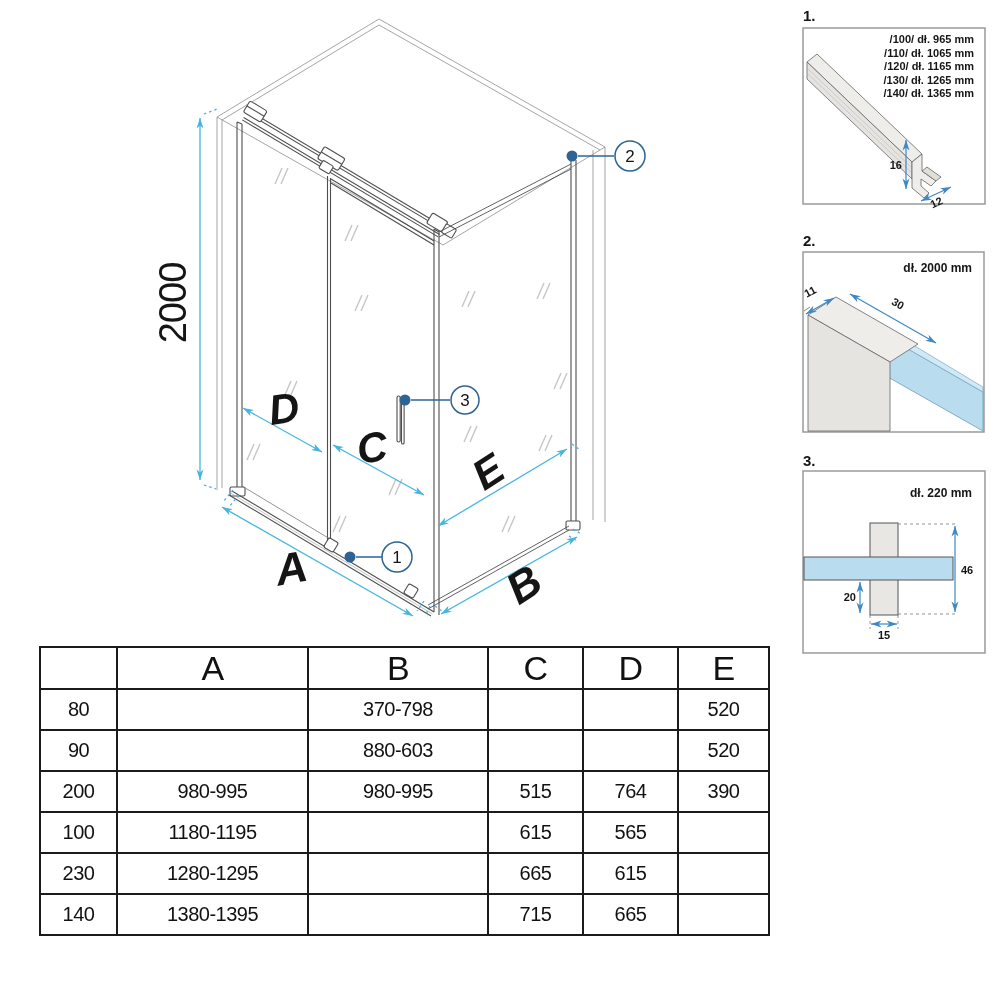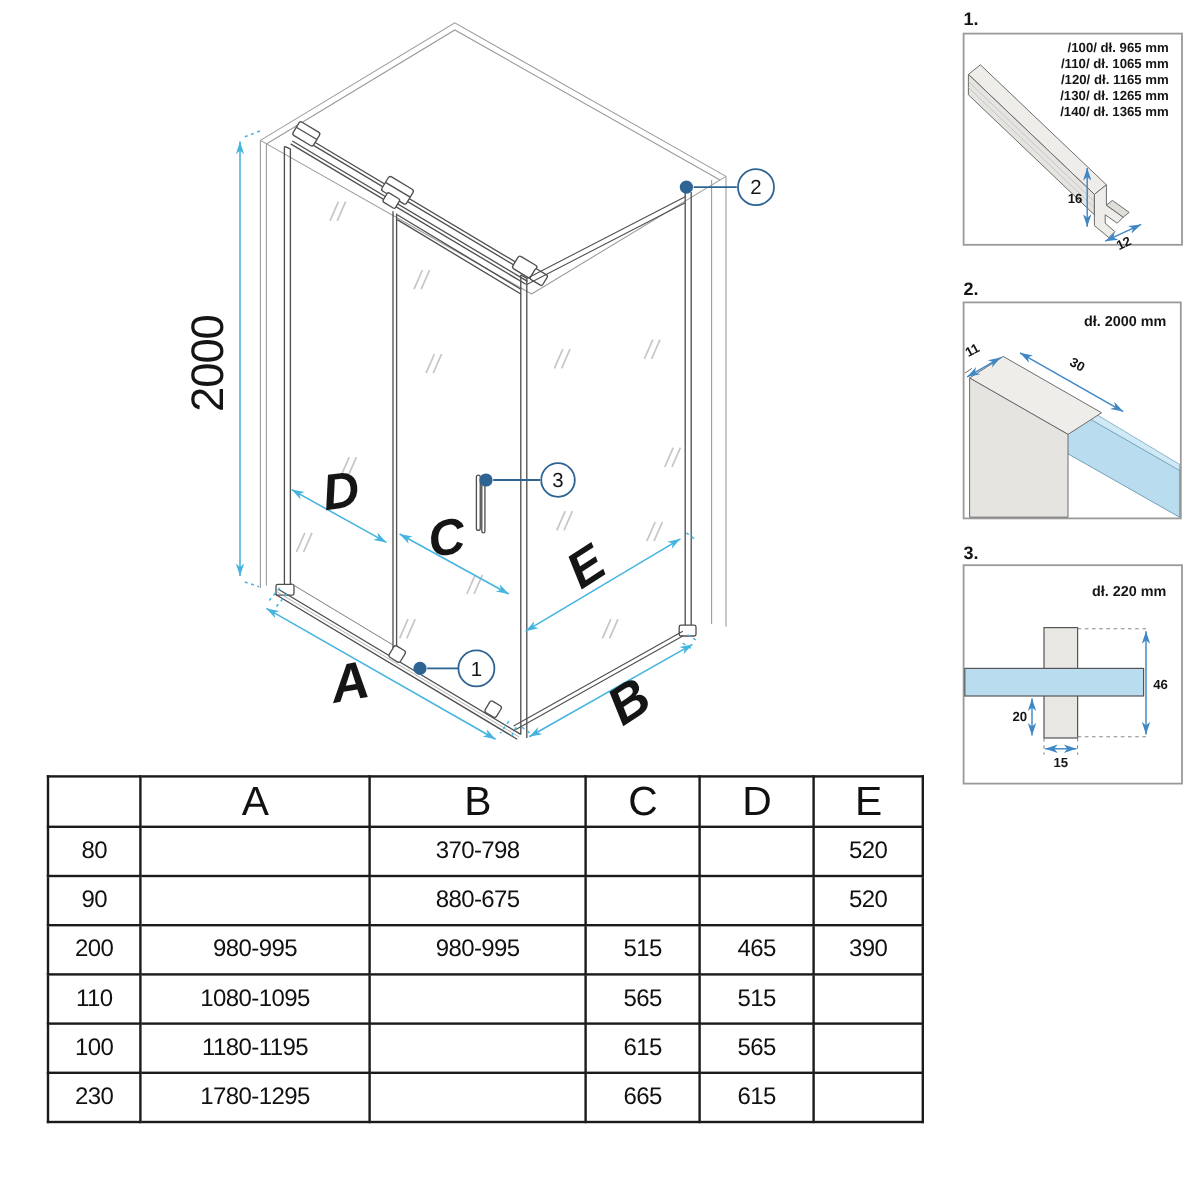--- a/index.html
+++ b/index.html
@@ -248,53 +248,53 @@
     <td>80</td>
     <td></td>
     <td>370-798</td>
     <td></td>
     <td></td>
     <td>520</td>
   </tr>
   <tr class="drow">
     <td>90</td>
     <td></td>
-    <td>880-675</td>
+    <td>880-603</td>
     <td></td>
     <td></td>
     <td>520</td>
   </tr>
   <tr class="drow">
     <td>200</td>
     <td>980-995</td>
     <td>980-995</td>
     <td>515</td>
-    <td>465</td>
+    <td>764</td>
     <td>390</td>
-  </tr>
-  <tr class="drow">
-    <td>110</td>
-    <td>1080-1095</td>
-    <td></td>
-    <td>565</td>
-    <td>515</td>
-    <td></td>
   </tr>
   <tr class="drow">
     <td>100</td>
     <td>1180-1195</td>
     <td></td>
     <td>615</td>
     <td>565</td>
     <td></td>
   </tr>
   <tr class="drow">
     <td>230</td>
-    <td>1780-1295</td>
+    <td>1280-1295</td>
     <td></td>
     <td>665</td>
     <td>615</td>
     <td></td>
   </tr>
+  <tr class="drow">
+    <td>140</td>
+    <td>1380-1395</td>
+    <td></td>
+    <td>715</td>
+    <td>665</td>
+    <td></td>
+  </tr>
 </tbody>
     </table>
 
 </div>
 
 </body></html>

